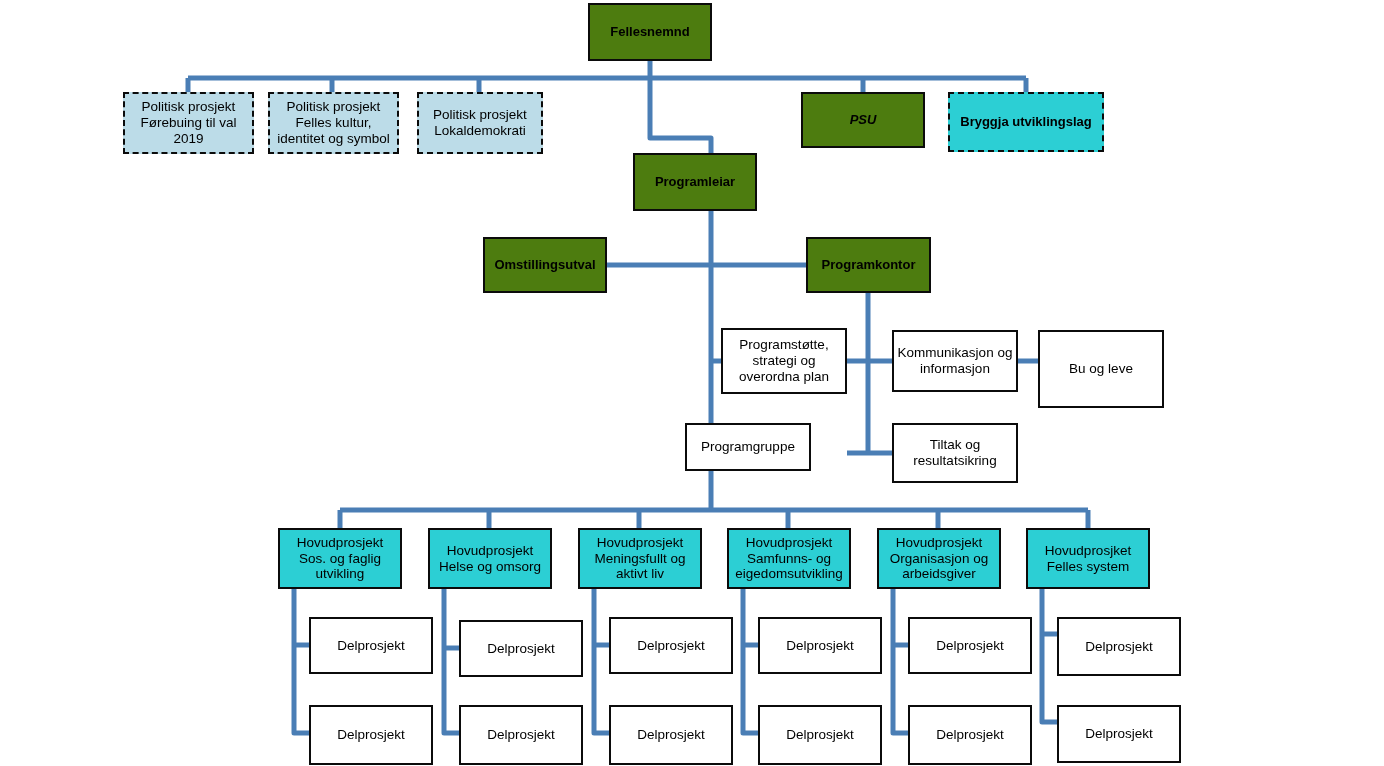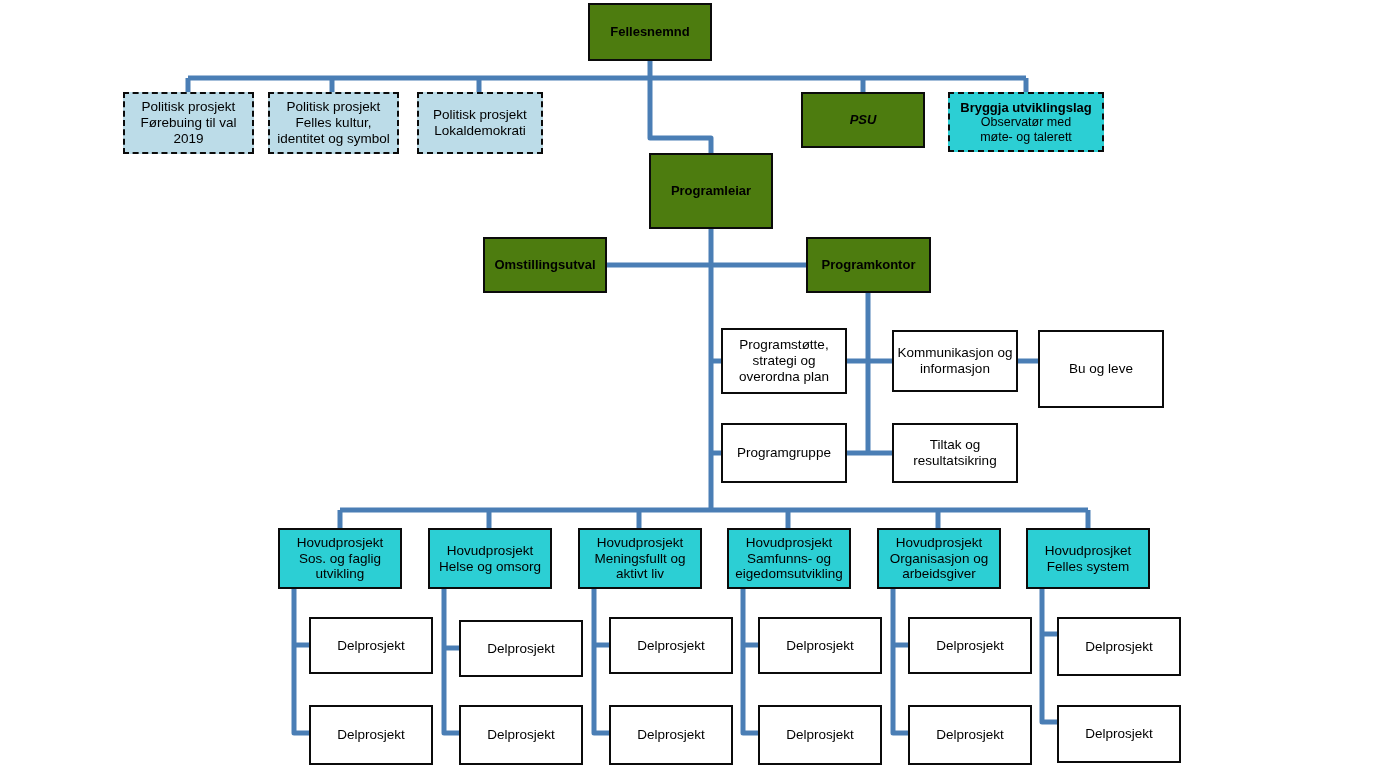--- a/index.html
+++ b/index.html
@@ -167,25 +167,23 @@
     <span class="lbl">Politisk prosjekt
 Lokaldemokrati</span>
   </div>
 
   <div class="node teal" style="left:801px; top:92px; width:124px; height:56px;font-style:italic;">
     <span class="lbl">PSU</span>
   </div>
 
   <div class="node teal-dashed" style="left:948px; top:92px; width:156px; height:60px; flex-direction:column;">
     <span class="title-strong">Bryggja utviklingslag</span>
-    <span class="sub-line lbl">Observatør med
-møte- og talerett</span>
-  </div>
-
-  <div class="node teal" style="left:649px; top:153px; width:124px; height:76px;">
+  </div>
+
+  <div class="node teal" style="left:633px; top:153px; width:124px; height:58px;">
     <span class="lbl">Programleiar</span>
   </div>
 
   <div class="node teal" style="left:806px; top:237px; width:125px; height:56px;">
     <span class="lbl">Programkontor</span>
   </div>
 
   <div class="node teal" style="left:483px; top:237px; width:124px; height:56px;">
     <span class="lbl">Omstillingsutval</span>
   </div>
@@ -198,21 +196,21 @@
   <div class="node white" style="left:721px; top:328px; width:126px; height:66px;">
     <span class="lbl">Programstøtte,
 strategi og
 overordna plan</span>
   </div>
 
   <div class="node white" style="left:1038px; top:330px; width:126px; height:78px;">
     <span class="lbl">Bu og leve</span>
   </div>
 
-  <div class="node white" style="left:721px; top:423px; width:126px; height:60px;">
+  <div class="node white" style="left:685px; top:423px; width:126px; height:48px;">
     <span class="lbl">Programgruppe</span>
   </div>
 
   <div class="node white" style="left:892px; top:423px; width:126px; height:60px;">
     <span class="lbl">Tiltak og
 resultatsikring</span>
   </div>
 
   <div class="node teal-plain" style="left:278px; top:528px; width:124px; height:61px;">
     <span class="lbl">Hovudprosjekt

